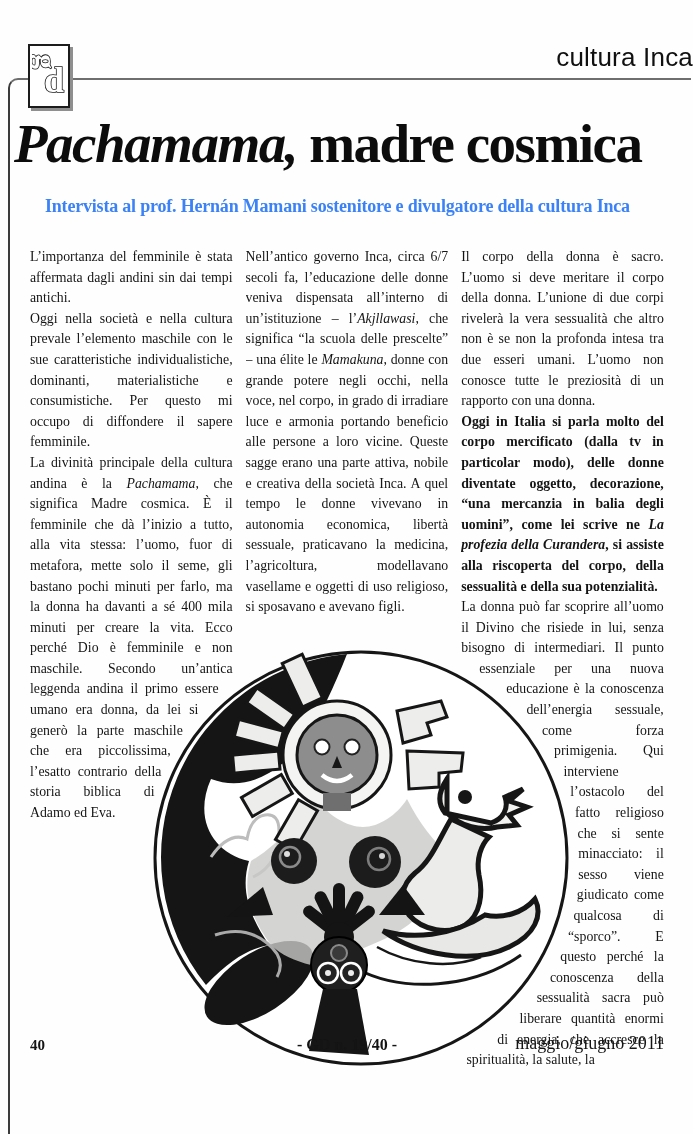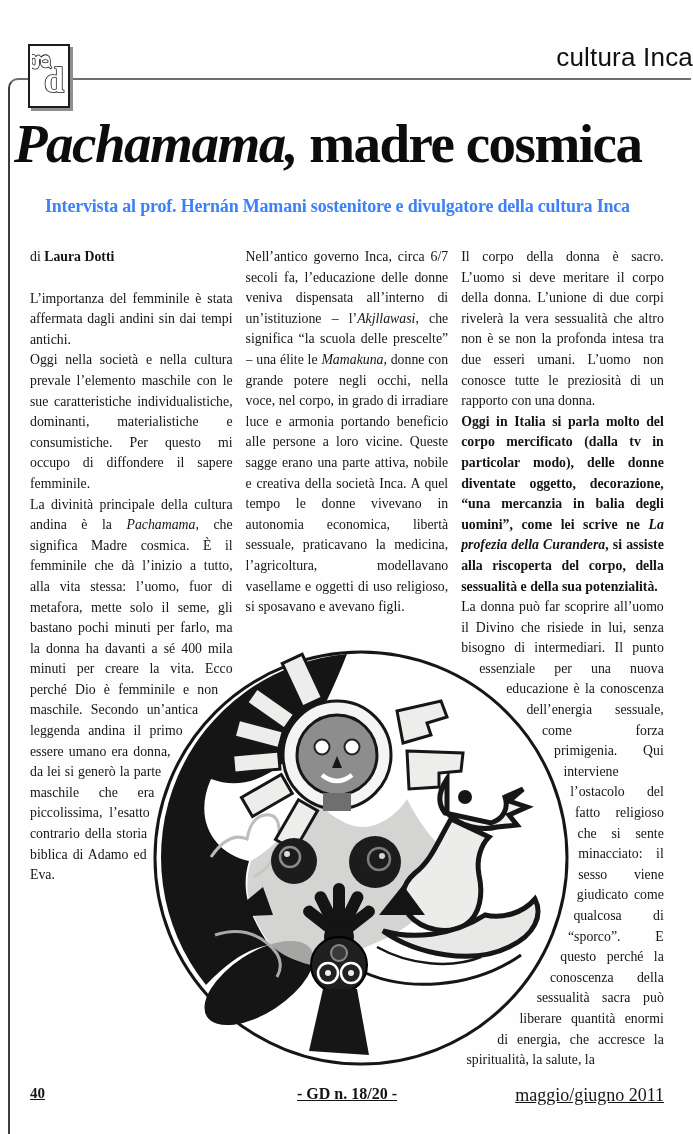--- a/index.html
+++ b/index.html
@@ -47,22 +47,22 @@
   .b{font-weight:bold;}
   .i{font-style:italic;}
   .shape-r{float:right;width:202px;height:820px;
     shape-outside:circle(211px at 332px 614px);shape-margin:5px;}
   .shape-l{float:left;width:202px;height:820px;
     shape-outside:circle(211px at -99px 614px);shape-margin:5px;}
   
   .illo{position:absolute;left:151px;top:647px;width:421px;height:421px;z-index:1;}
   
   .footer{
-    position:absolute;left:30px;top:1085px;width:634px;
-    display:flex;align-items:flex-start;font-size:15px;z-index:3;text-decoration:underline;
+    position:absolute;left:30px;top:1033px;width:634px;
+    display:flex;align-items:flex-end;font-size:15px;z-index:3;
   }
   .footer .fl{flex:1;text-align:left;font-weight:bold;}
   .footer .fc{flex:1.4;text-align:center;font-weight:bold;font-size:16px;}
   .footer .fr{flex:1;text-align:right;font-size:18px;}
 </style>
 </head>
 <body>
 
 <div class="frame"></div>
 
@@ -168,33 +168,32 @@
     <circle cx="200" cy="326" r="10" fill="#222" stroke="#ffffff" stroke-width="2.5"></circle>
     <circle cx="177" cy="326" r="3" fill="#eeeeee"></circle>
     <circle cx="200" cy="326" r="3" fill="#eeeeee"></circle>
   </g>
   <path fill="#161616" d="M172,342 L206,342 L218,408 L158,404 Z"></path>
 </svg>
 
 <div class="cols">
   <div class="col">
     <div class="shape-r"></div>
-    <p class="byline"><span>di </span><span class="b">Laura Dotti</span></p>
     <p><span>L’importanza del femminile è stata affermata dagli andini sin dai tempi antichi.</span></p>
     <p><span>Oggi nella società e nella cultura prevale l’elemento maschile con le sue caratteristiche individualistiche, dominanti, materialistiche e consumistiche. Per questo mi occupo di diffondere il sapere femminile.</span></p>
     <p><span>La divinità principale della cultura andina è la </span><span class="i">Pachamama</span><span>, che significa Madre cosmica. È il femminile che dà l’inizio a tutto, alla vita stessa: l’uomo, fuor di metafora, mette solo il seme, gli bastano pochi minuti per farlo, ma la donna ha davanti a sé 400 mila minuti per creare la vita. Ecco perché Dio è femminile e non maschile. Secondo un’antica leggenda andina il primo essere umano era donna, da lei si generò la parte maschile che era piccolissima, l’esatto contrario della storia biblica di Adamo ed Eva.</span></p>
   </div>
   <div class="col">
     <p><span>Nell’antico governo Inca, circa 6/7 secoli fa, l’educazione delle donne veniva dispensata all’interno di un’istituzione – l’</span><span class="i">Akjllawasi</span><span>, che significa “la scuola delle prescelte” – una élite le </span><span class="i">Mamakuna</span><span>, donne con grande potere negli occhi, nella voce, nel corpo, in grado di irradiare luce e armonia portando beneficio alle persone a loro vicine. Queste sagge erano una parte attiva, nobile e creativa della società Inca. A quel tempo le donne vivevano in autonomia economica, libertà sessuale, praticavano la medicina, l’agricoltura, modellavano vasellame e oggetti di uso religioso, si sposavano e avevano figli.</span></p>
   </div>
   <div class="col">
     <div class="shape-l"></div>
     <p><span>Il corpo della donna è sacro. L’uomo si deve meritare il corpo della donna. L’unione di due corpi rivelerà la vera sessualità che altro non è se non la profonda intesa tra due esseri umani. L’uomo non conosce tutte le preziosità di un rapporto con una donna.</span></p>
     <p><span class="b">Oggi in Italia si parla molto del corpo mercificato (dalla tv in particolar modo), delle donne diventate oggetto, decorazione, “una mercanzia in balia degli uomini”, come lei scrive ne </span><span class="b i">La profezia della Curandera</span><span class="b">, si assiste alla riscoperta del corpo, della sessualità e della sua potenzialità.</span></p>
     <p><span>La donna può far scoprire all’uomo il Divino che risiede in lui, senza bisogno di intermediari. Il punto essenziale per una nuova educazione è la conoscenza dell’energia sessuale, come forza primigenia. Qui interviene l’ostacolo del fatto religioso che si sente minacciato: il sesso viene giudicato come qualcosa di “sporco”. E questo perché la conoscenza della sessualità sacra può liberare quantità enormi di energia, che accresce la spiritualità, la salute, la</span></p>
   </div>
 </div>
 
 <div class="footer">
   <span class="fl">40</span>
-  <span class="fc">- GD n. 18/20 -</span>
+  <span class="fc">- GD n. 19/40 -</span>
   <span class="fr">maggio/giugno 2011</span>
 </div>
 
 </body></html>

